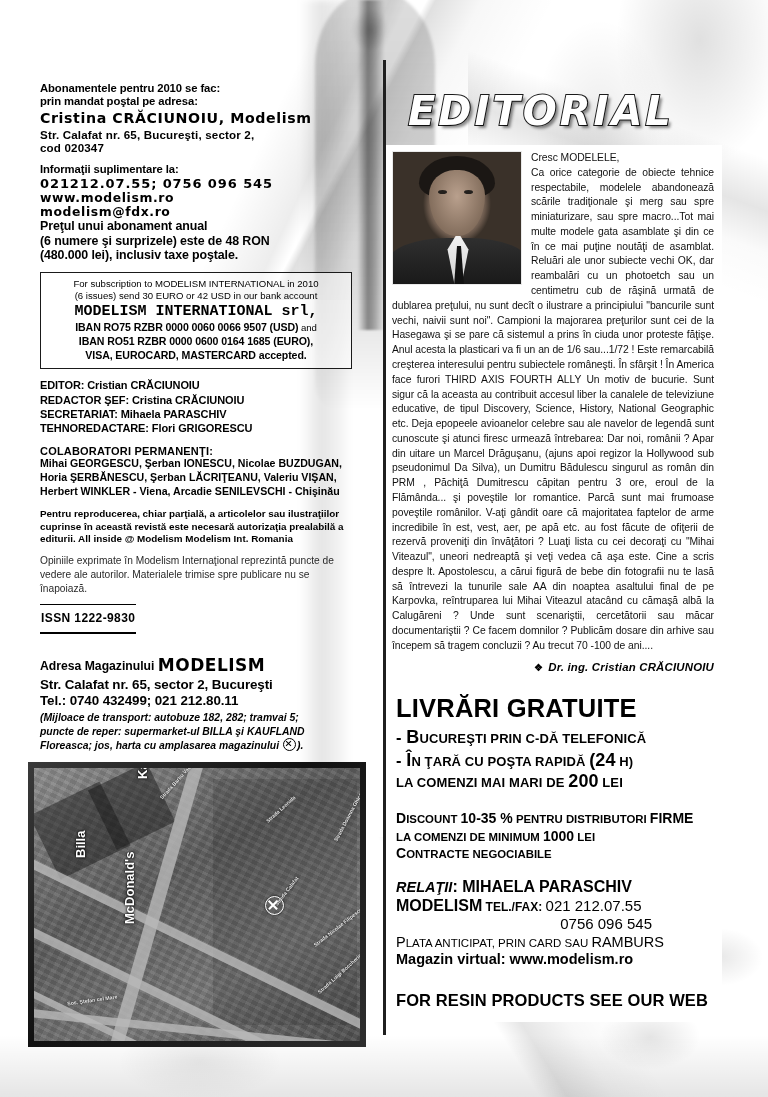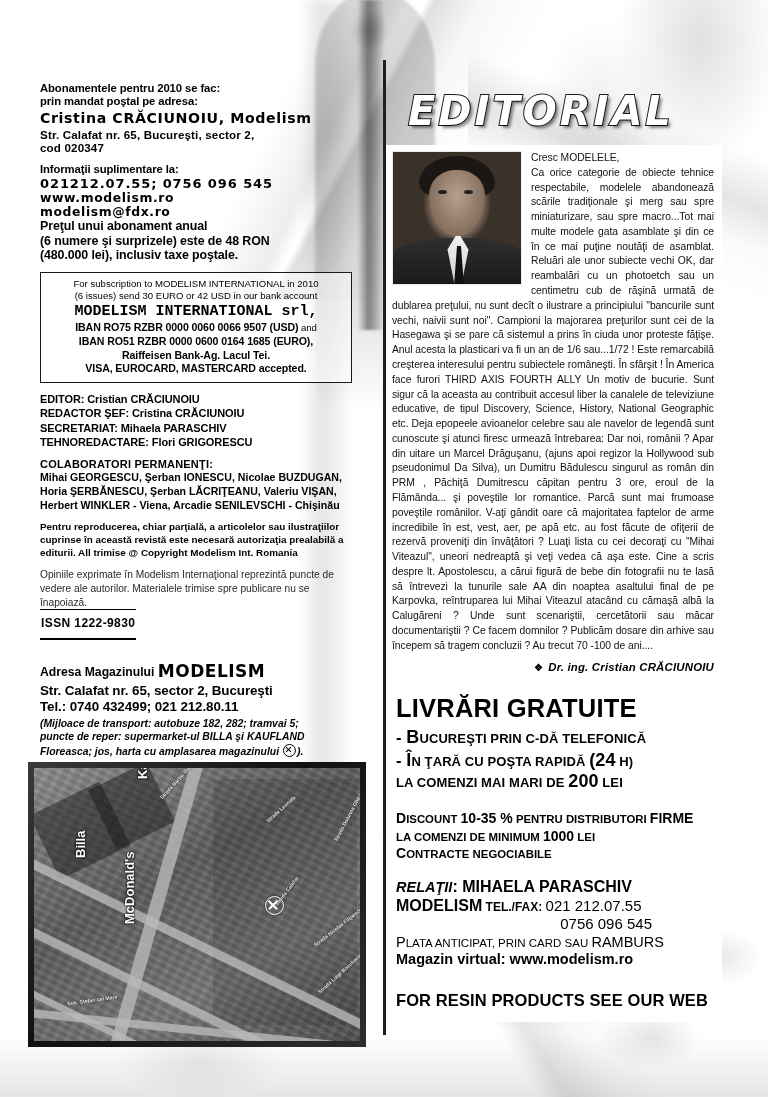--- a/index.html
+++ b/index.html
@@ -103,21 +103,21 @@
   #sub-box .iban .lt { font-weight: normal; font-size: 9.6px; }
 
   .staff { font-weight: bold; font-size: 11px; line-height: 1.3; letter-spacing: -0.1px; }
   .collab-head { font-weight: bold; font-size: 11px; letter-spacing: 0.2px; margin-top: 9px; }
   .collab-body { font-weight: bold; font-size: 10.6px; line-height: 1.3; }
   .legal {
     font-weight: bold; font-size: 9.9px; line-height: 1.3; margin-top: 9px;
   }
   .opinii { font-size: 10.2px; line-height: 1.35; margin-top: 8px; color: #2a2a2a; }
   .issn {
-    display: inline-block; 
+    display: inline-block; margin-top: 8px;
     font-weight: bold; font-size: 12px; letter-spacing: 0.4px;
     border-bottom: 2px solid #000; border-top: 1px solid #000;
     padding: 7px 1px;
   }
 
   
   #shop { margin-top: 22px; }
   #shop .line1 { font-size: 12.2px; font-weight: bold; }
   #shop .line1 b {
     font-family: "DejaVu Sans", sans-serif;
@@ -310,35 +310,34 @@
     <div class="b-price">(6 numere şi surprizele) este de 48 RON</div>
     <div class="b-price">(480.000 lei), inclusiv taxe poştale.</div>
   </div>
 
   <div id="sub-box">
     <div class="small">For subscription to MODELISM INTERNATIONAL in 2010</div>
     <div class="small">(6 issues) send 30 EURO or 42 USD in our bank account</div>
     <div class="strong">MODELISM INTERNATIONAL srl,</div>
     <div class="iban"><span>IBAN RO75 RZBR 0000 0060 0066 9507 (USD)</span><span class="lt"> and</span></div>
     <div class="iban">IBAN RO51 RZBR 0000 0600 0164 1685 (EURO),</div>
-    <div class="iban">Raiffeisen Bank-Ag. Lacul Tei.</div>
     <div class="iban">VISA, EUROCARD, MASTERCARD accepted.</div>
   </div>
 
   <div class="staff">
     <div>EDITOR: Cristian CRĂCIUNOIU</div>
     <div>REDACTOR ŞEF: Cristina CRĂCIUNOIU</div>
     <div>SECRETARIAT: Mihaela PARASCHIV</div>
     <div>TEHNOREDACTARE:  Flori GRIGORESCU</div>
   </div>
 
   <div class="collab-head">COLABORATORI PERMANENŢI:</div>
   <div class="collab-body">Mihai GEORGESCU, Şerban IONESCU, Nicolae BUZDUGAN, Horia ŞERBĂNESCU, Şerban LĂCRIŢEANU, Valeriu VIŞAN, Herbert WINKLER - Viena, Arcadie SENILEVSCHI - Chişinău</div>
 
-  <div class="legal">Pentru reproducerea, chiar parţială, a articolelor sau ilustraţiilor cuprinse în această revistă este necesară autorizaţia prealabilă a editurii. All trimise @ Copyright Modelism Int. Romania</div>
+  <div class="legal">Pentru reproducerea, chiar parţială, a articolelor sau ilustraţiilor cuprinse în această revistă este necesară autorizaţia prealabilă a editurii. All inside @ Modelism Modelism Int. Romania</div>
   <div class="opinii">Opiniile exprimate în Modelism Internaţional reprezintă puncte de vedere ale autorilor. Materialele trimise spre publicare nu se înapoiază.</div>
   <div><span class="issn">ISSN 1222-9830</span></div>
 
   <div id="shop">
     <div class="line1"><span>Adresa Magazinului </span><b>MODELISM</b></div>
     <div class="line2">Str. Calafat nr. 65, sector 2, Bucureşti</div>
     <div class="line3">Tel.: 0740 432499; 021 212.80.11</div>
     <div class="note">
       <div>(Mijloace de transport: autobuze 182, 282; tramvai 5;</div>
       <div>puncte de reper: supermarket-ul BILLA şi KAUFLAND</div>

